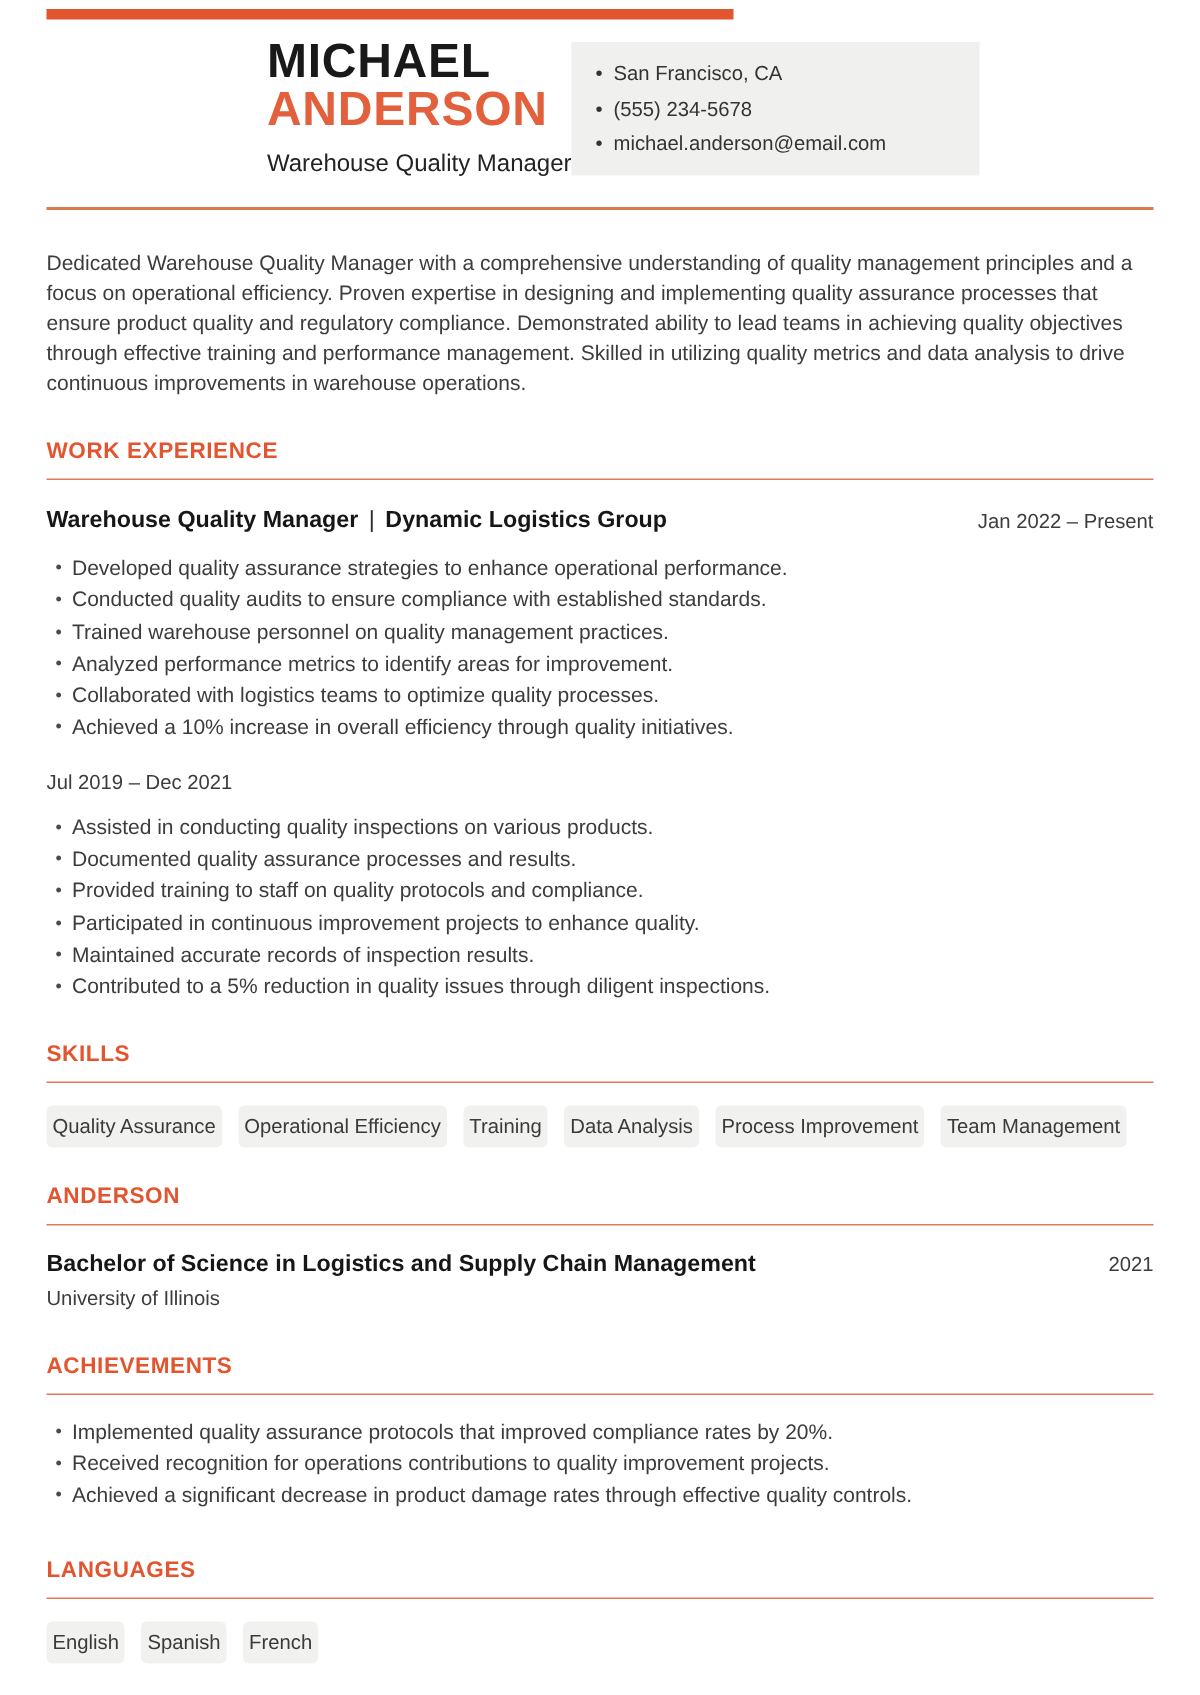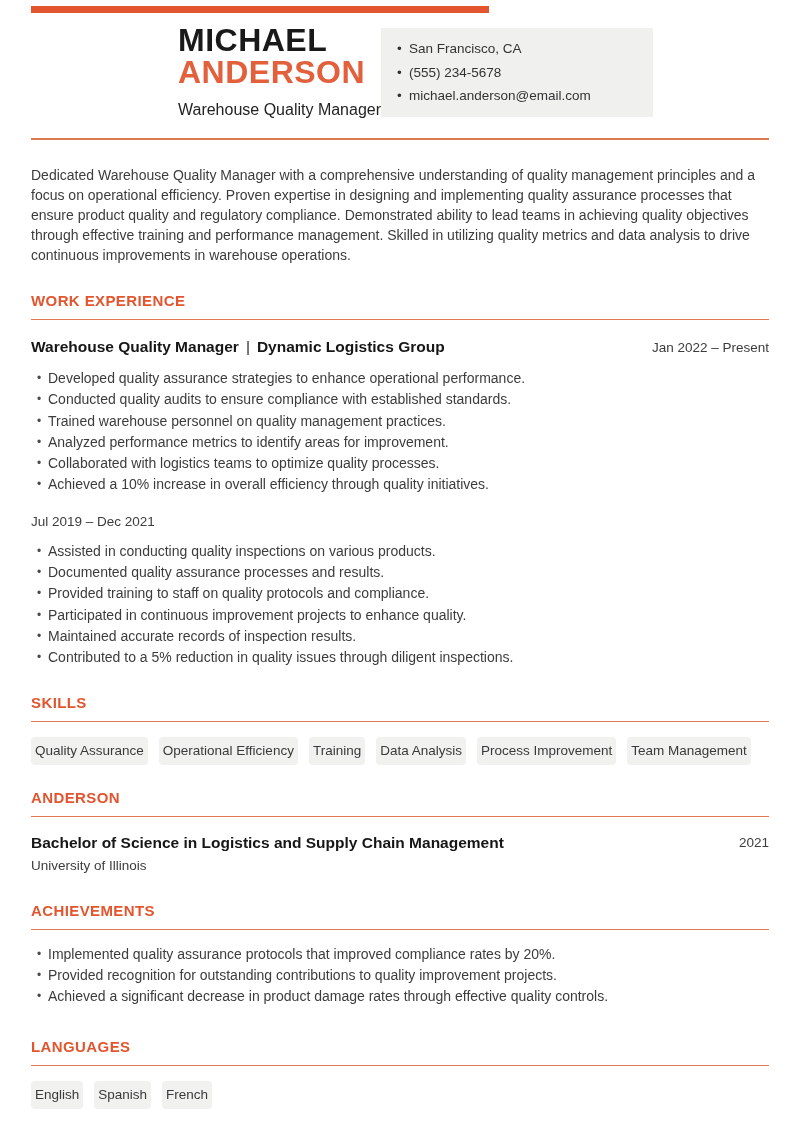--- a/index.html
+++ b/index.html
@@ -185,21 +185,21 @@
       <div class="edu-year">2021</div>
     </div>
     <div class="school-name">University of Illinois</div>
   </div>
 
   <div class="section achievements">
     <div class="section-heading">ACHIEVEMENTS</div>
     <hr class="section-rule">
     <ul class="bullet-list">
       <li>Implemented quality assurance protocols that improved compliance rates by 20%.</li>
-      <li>Provided recognition for outstanding contributions to quality improvement projects.</li>
+      <li>Received recognition for operations contributions to quality improvement projects.</li>
       <li>Achieved a significant decrease in product damage rates through effective quality controls.</li>
     </ul>
   </div>
 
   <div class="section languages">
     <div class="section-heading">LANGUAGES</div>
     <hr class="section-rule">
     <div class="chip-row">
       <span class="chip">English</span>
       <span class="chip">Spanish</span>

